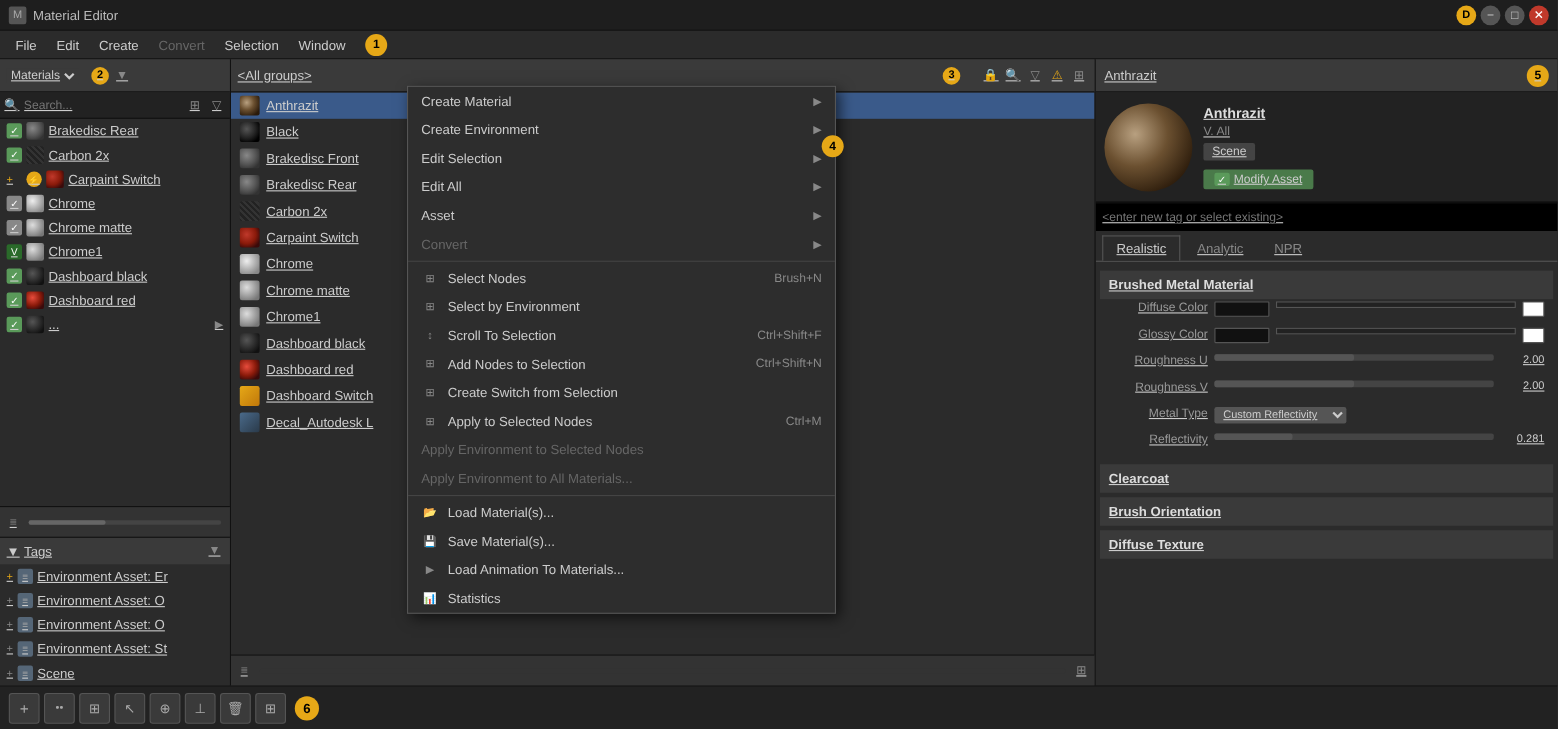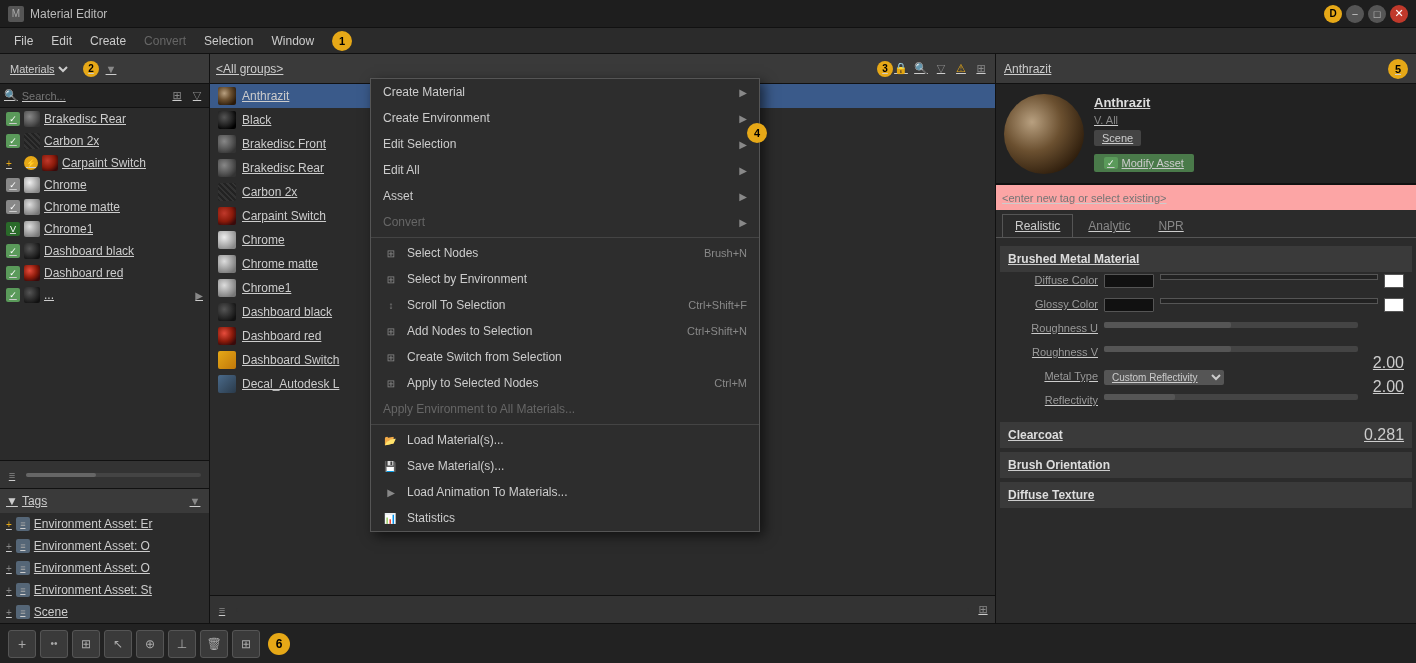--- a/index.html
+++ b/index.html
@@ -240,21 +240,21 @@
       position: relative;
     }
 
     .middle-header {
       height: 30px;
       background: #3a3a3a;
       display: flex;
       align-items: center;
       padding: 0 6px;
       border-bottom: 1px solid #111;
-      gap: 0;
+      gap: 20px;
     }
     .group-label {
       flex: 1;
       font-size: 12px;
       color: #ccc;
     }
     .header-icons {
       display: flex; gap: 4px;
     }
 
@@ -409,21 +409,21 @@
       padding: 3px 10px;
       border-radius: 2px;
       cursor: pointer;
       font-size: 11px;
       display: flex; align-items: center; gap: 4px;
       margin-top: 4px;
       width: fit-content;
     }
     .tags-input-area {
       height: 26px;
-      background: #fca5a5;
+      background: #000000;
       display: flex;
       align-items: center;
       padding: 0 6px;
       border-top: 1px solid #111;
     }
     .tags-input {
       background: transparent;
       border: none;
       color: #666;
       font-size: 11px;
@@ -497,24 +497,23 @@
       border-radius: 2px;
       position: relative;
     }
     .prop-slider-fill {
       height: 100%;
       background: #555;
       border-radius: 2px;
     }
     .prop-value {
       width: 40px;
-      font-size: 16px;
+      font-size: 10px;
       color: #ccc;
       text-align: right;
-      margin-top: 32px;
     }
     .color-swatch {
       width: 50px; height: 14px;
       background: #111;
       border: 1px solid #555;
       border-radius: 1px;
     }
     .color-swatch-white {
       width: 20px; height: 14px;
       background: #fff;
@@ -828,20 +827,23 @@
       <div class="ctx-item">
         <div class="ctx-icon">⊞</div>
         <span class="ctx-label">Create Switch from Selection</span>
       </div>
       <div class="ctx-item">
         <div class="ctx-icon">⊞</div>
         <span class="ctx-label">Apply to Selected Nodes</span>
         <span class="ctx-shortcut">Ctrl+M</span>
       </div>
       <div class="ctx-item disabled">
+        <span class="ctx-label">Apply Environment to Selected Nodes</span>
+      </div>
+      <div class="ctx-item disabled">
         <span class="ctx-label">Apply Environment to All Materials...</span>
       </div>
       <div class="ctx-separator"></div>
       <div class="ctx-item">
         <div class="ctx-icon">📂</div>
         <span class="ctx-label">Load Material(s)...</span>
       </div>
       <div class="ctx-item">
         <div class="ctx-icon">💾</div>
         <span class="ctx-label">Save Material(s)...</span>

